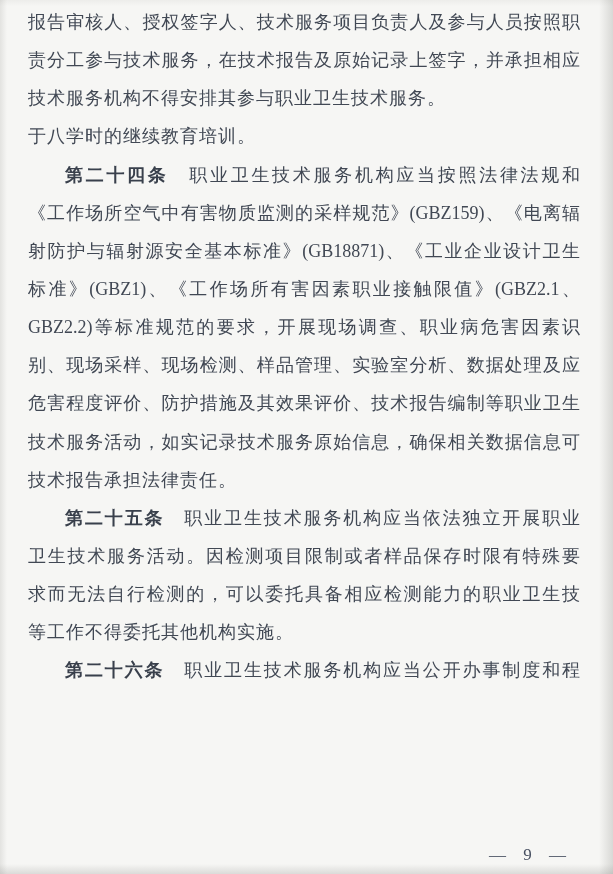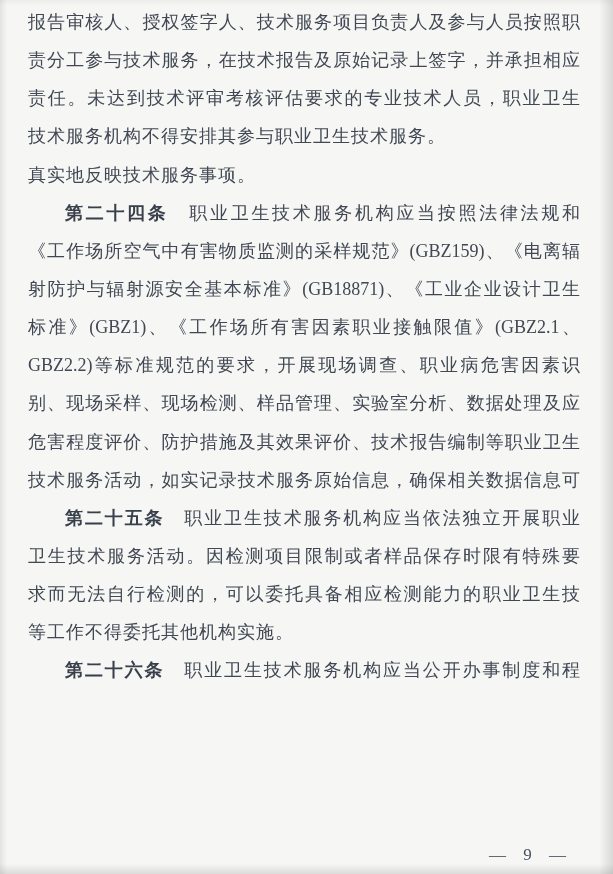--- a/index.html
+++ b/index.html
@@ -60,31 +60,31 @@
     color: #485061;
   }
 </style>
 </head>
 <body>
 
 <div class="page">
   <div class="text-block">
       <div class="line just"><span class="seg">报告审核人、授权签字人、技术服务项目负责人及参与人员按照职</span></div>
       <div class="line just"><span class="seg">责分工参与技术服务，在技术报告及原始记录上签字，并承担相应</span></div>
-      <div class="line just"><span class="seg">责任。未达到技术评审考核评估要求的专业技术人员，职业卫生</span></div>
       <div class="line"><span class="seg">技术服务机构不得安排其参与职业卫生技术服务。</span></div>
-      <div class="line"><span class="seg">真实地反映技术服务事项。</span></div>
+      <div class="line"><span class="seg">于八学时的继续教育培训。</span></div>
       <div class="line just indent"><span class="seg bold">第二十四条</span><span class="seg">　职业卫生技术服务机构应当按照法律法规和</span></div>
       <div class="line just"><span class="seg">《工作场所空气中有害物质监测的采样规范》(GBZ159)、《电离辐</span></div>
       <div class="line just"><span class="seg">射防护与辐射源安全基本标准》(GB18871)、《工业企业设计卫生</span></div>
       <div class="line just"><span class="seg">标准》(GBZ1)、《工作场所有害因素职业接触限值》(GBZ2.1、</span></div>
       <div class="line just"><span class="seg">GBZ2.2)等标准规范的要求，开展现场调查、职业病危害因素识</span></div>
       <div class="line just"><span class="seg">别、现场采样、现场检测、样品管理、实验室分析、数据处理及应用、</span></div>
       <div class="line just"><span class="seg">危害程度评价、防护措施及其效果评价、技术报告编制等职业卫生</span></div>
       <div class="line just"><span class="seg">技术服务活动，如实记录技术服务原始信息，确保相关数据信息可</span></div>
+      <div class="line"><span class="seg">技术报告承担法律责任。</span></div>
       <div class="line just indent"><span class="seg bold">第二十五条</span><span class="seg">　职业卫生技术服务机构应当依法独立开展职业</span></div>
       <div class="line just"><span class="seg">卫生技术服务活动。因检测项目限制或者样品保存时限有特殊要</span></div>
       <div class="line just"><span class="seg">求而无法自行检测的，可以委托具备相应检测能力的职业卫生技</span></div>
       <div class="line"><span class="seg">等工作不得委托其他机构实施。</span></div>
       <div class="line just indent"><span class="seg bold">第二十六条</span><span class="seg">　职业卫生技术服务机构应当公开办事制度和程</span></div>
     </div>
   <div class="page-number">— 9 —</div>
 </div>
 
 </body></html>

